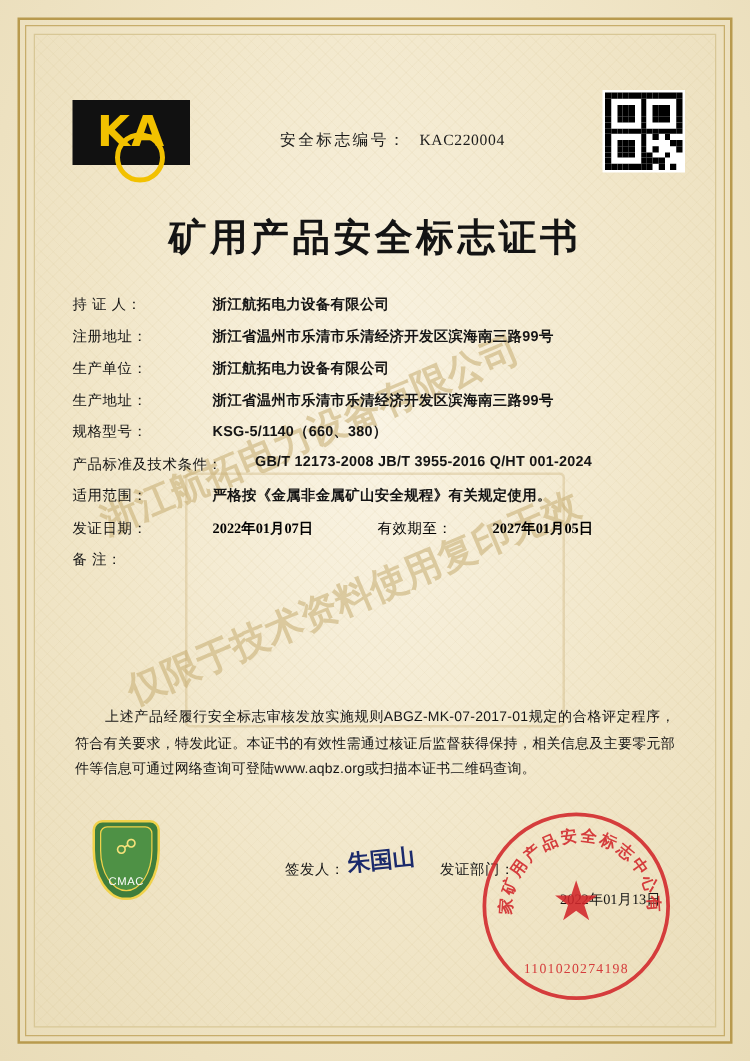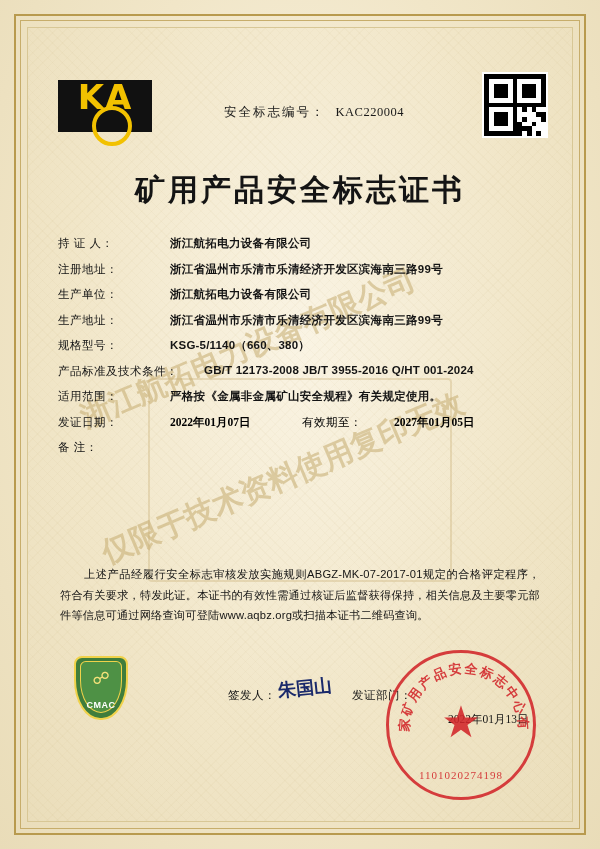--- a/index.html
+++ b/index.html
@@ -64,21 +64,21 @@
 
   
   .logo {
     position: absolute;
     left: 30px;
     top: 52px;
     width: 94px;
     height: 52px;
     background: #111111;
     display: flex;
-    align-items: flex-start;
+    align-items: center;
     justify-content: center;
   }
   .logo-text {
     color: #f2c100;
     font-family: "DejaVu Sans", sans-serif;
     font-weight: bold;
     font-size: 34px;
     letter-spacing: 1px;
     line-height: 1;
   }
@@ -260,21 +260,21 @@
     font-size: 17px;
     font-weight: bold;
     font-family: "DejaVu Sans", sans-serif;
   }
   .cmac-text {
     position: absolute;
     left: 0; right: 0; bottom: 10px;
     text-align: center;
     color: #ffffff;
     font-size: 9px;
-    font-weight: bold;
+    font-weight: normal;
     letter-spacing: 0.5px;
     font-family: "Liberation Sans", sans-serif;
   }
 
   .signer {
     position: absolute;
     left: 200px;
     top: 660px;
     font-size: 11.5px;
     color: #141414;

